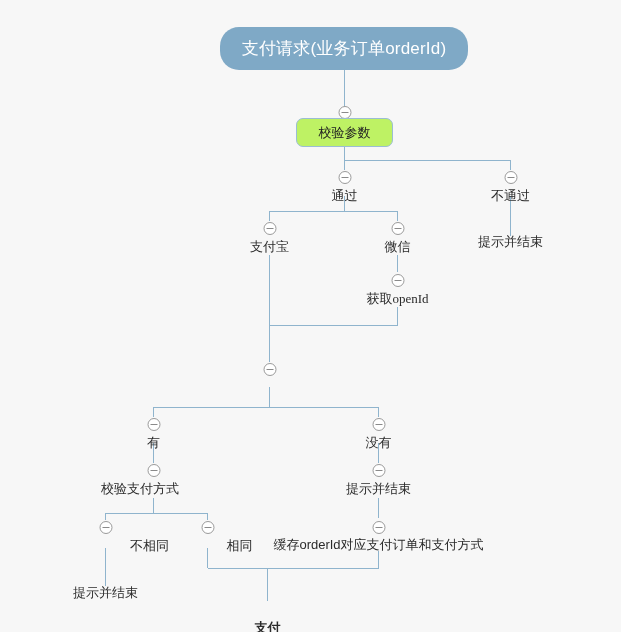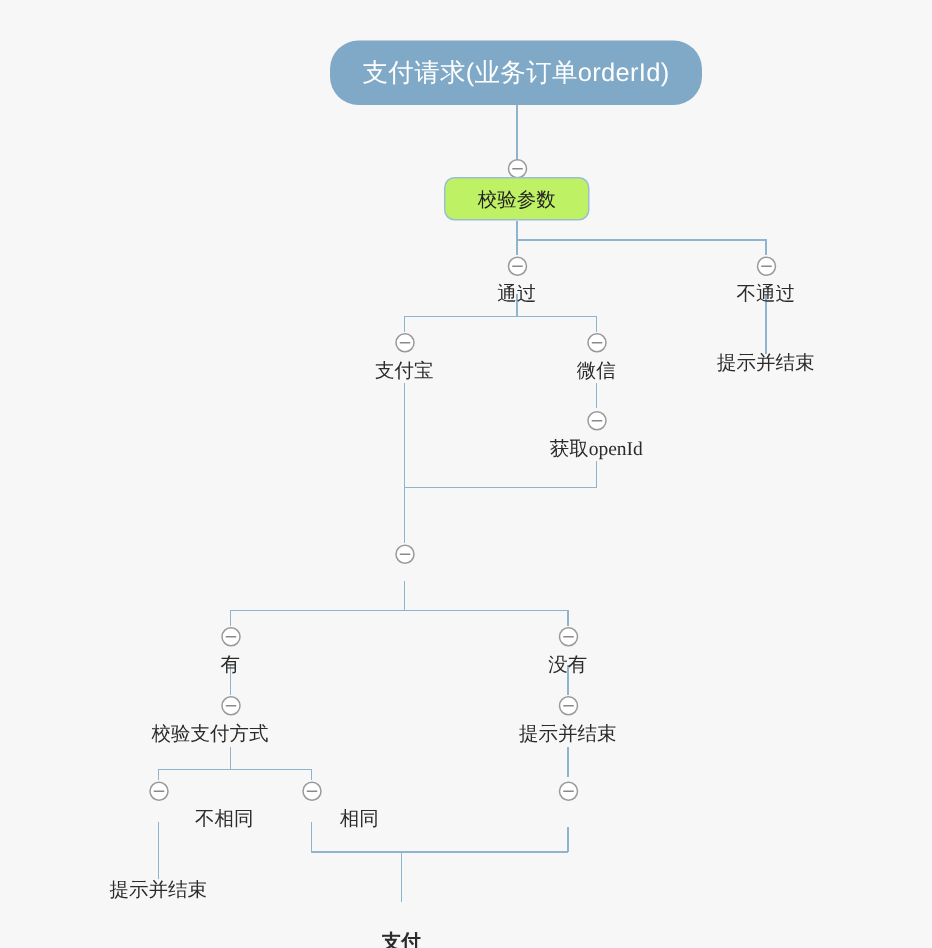--- a/index.html
+++ b/index.html
@@ -164,18 +164,19 @@
   <div class="toggle" style="left:378.5px; top:464px;"></div>
   <div class="text-node" style="left:378.5px; top:481px;">提示并结束</div>
 
   <div class="toggle" style="left:105.5px; top:521px;"></div>
   <div class="text-node" style="left:105.5px; top:538px;margin-left:44px;">不相同</div>
 
   <div class="toggle" style="left:207.5px; top:521px;"></div>
   <div class="text-node" style="left:207.5px; top:538px;margin-left:32px;">相同</div>
 
   <div class="toggle" style="left:378.5px; top:521px;"></div>
+  <div class="text-node" style="left:378.5px; top:537px;">缓存orderId对应支付订单和支付方式</div>
 
   <div class="text-node" style="left:105.5px; top:585px;">提示并结束</div>
 
   <div class="text-node" style="left:267.5px; top:620px;font-weight:bold;">支付</div>
 
 </div>
 
 </body></html>

